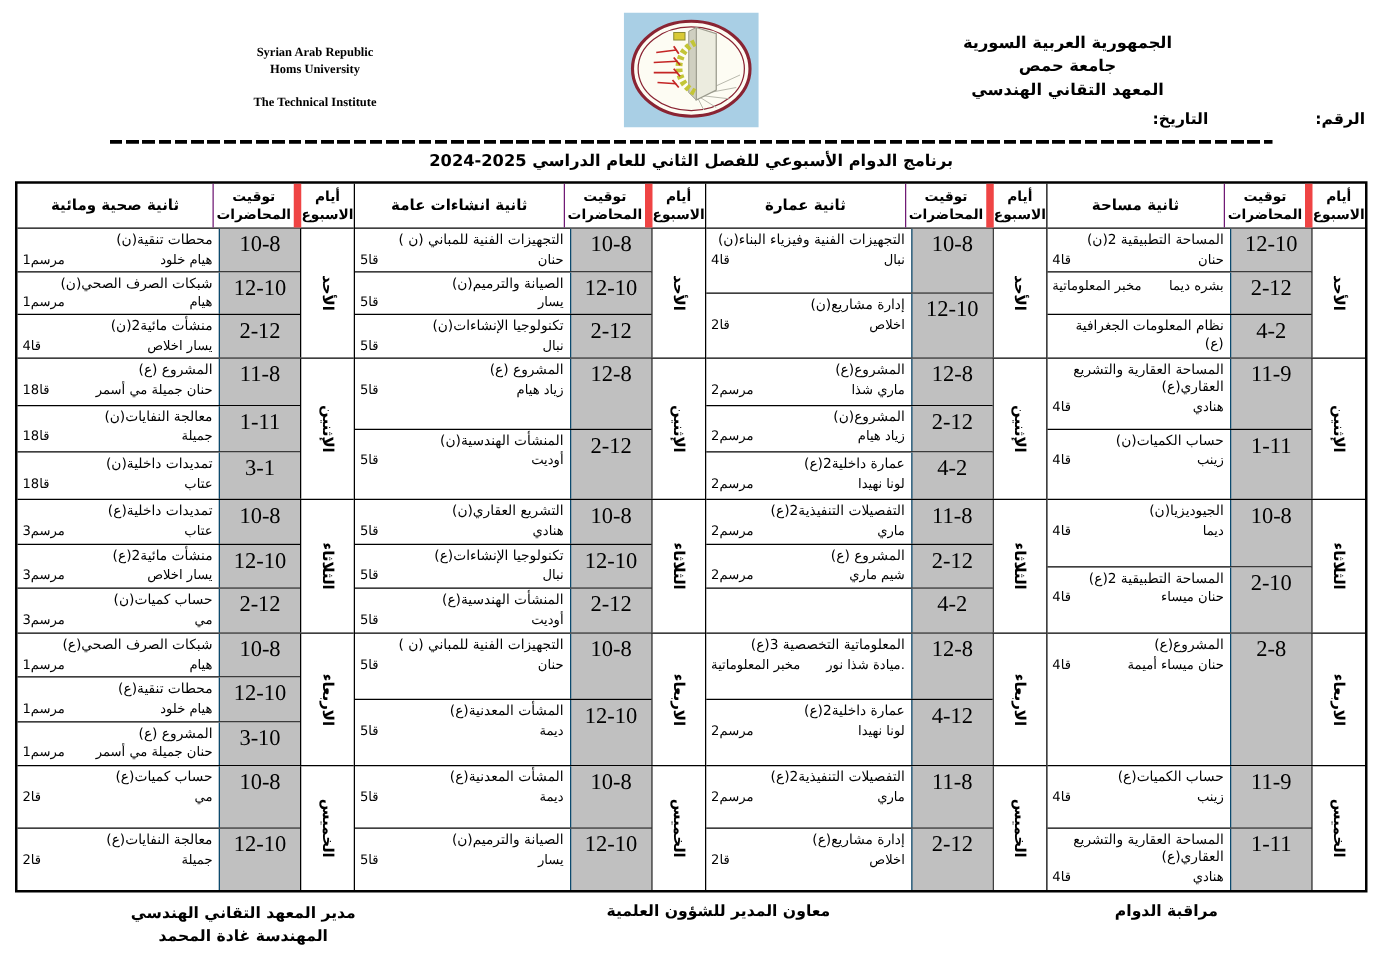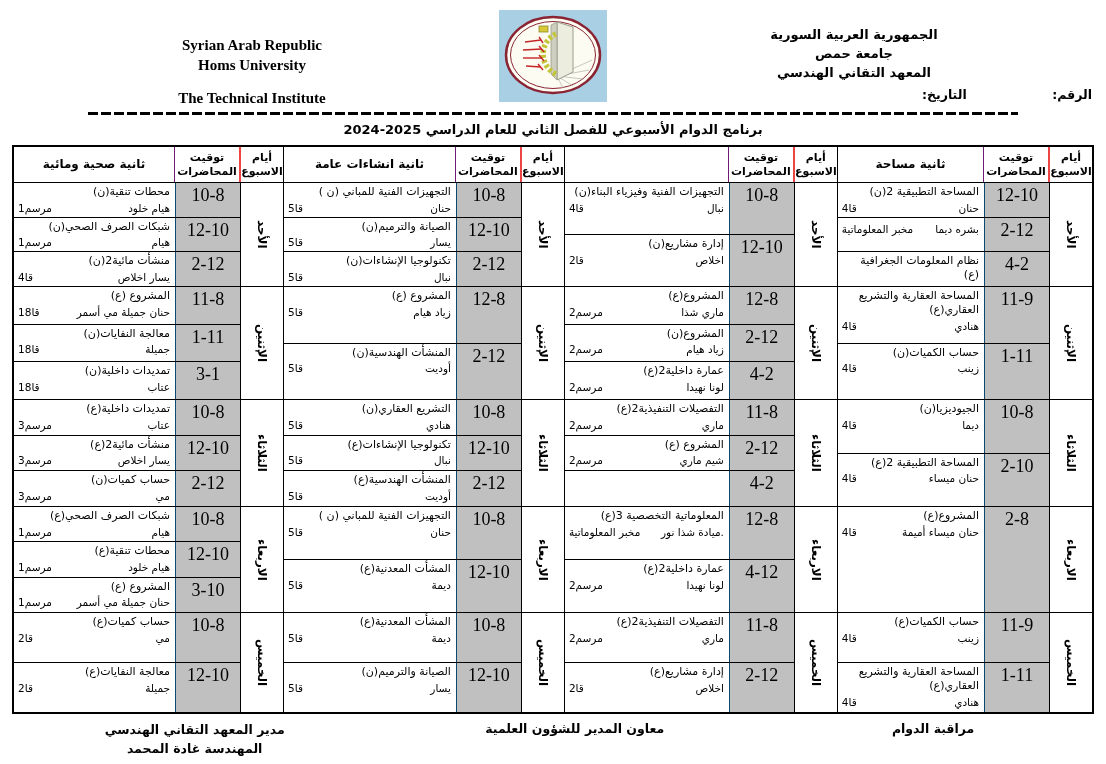--- a/index.html
+++ b/index.html
@@ -7,40 +7,40 @@
     width:1106px;height:764px;background:#fff;overflow:hidden;
     font-family:"DejaVu Sans",sans-serif;color:#000;direction:rtl;
   }
   .page{padding:6px 10px;}
 
   
   .top{display:flex;height:102px;}
   .ar-block{flex:1;text-align:center;font-weight:bold;font-size:13px;line-height:1.45;padding-top:20px;}
   .num-row{display:flex;justify-content:space-between;width:170px;margin-top:3px;margin-right:4px;font-size:12.5px;}
   .logo-block{width:118px;display:flex;justify-content:center;align-items:flex-start;padding-top:4px;}
-  .en-block{flex:1;text-align:center;font-family:"Liberation Serif","DejaVu Serif",serif;font-weight:bold;font-size:15px;line-height:1.3;padding-top:30px;}
+  .en-block{flex:1;text-align:center;font-family:"Liberation Serif","DejaVu Serif",serif;font-weight:bold;font-size:10px;line-height:1.3;padding-top:30px;}
   .en-inst{margin-top:14px;}
 
   .rule{height:3px;margin:4px 78px 0 78px;
     background:repeating-linear-gradient(90deg,#000 0 10px,rgba(0,0,0,0) 10px 13px);}
   .doc-title{text-align:center;font-weight:bold;font-size:13px;margin:7px 0 8px;}
 
   
   .schedule{margin:0 2px;border:2px solid #000;display:flex;background:#fff;}
   .group{display:flex;flex-direction:column;min-width:0;}
   .group:not(:last-child){border-left:1.5px solid #000;}
   .g-surveying{flex:257 0 0;}
   .g-architecture{flex:275 0 0;}
   .g-construction{flex:283 0 0;}
   .g-sanitary{flex:272 0 0;}
 
   .g-header{display:flex;height:35px;border-bottom:1px solid #000;}
   .hcell{display:flex;align-items:center;justify-content:center;text-align:center;
          font-weight:bold;font-size:11px;line-height:1.2;}
-  .day-h{width:42px;border-left:2px solid #ef4444;}
+  .day-h{width:42px;border-left:6px solid #ef4444;}
   .time-h{width:64px;border-left:1px solid #701a75;}
   .subj-h{flex:1;font-size:12px;}
 
   .band{display:flex;min-height:0;}
   .band + .band{border-top:1px solid #000;}
   .b0{height:103px}.b1{height:112px}.b2{height:106px}.b3{height:105px}.b4{height:99px}
 
   .day-cell{width:42px;border-left:1px solid #000;display:flex;align-items:center;justify-content:center;}
   .day-text{writing-mode:vertical-rl;font-weight:bold;font-size:12px;}
 
@@ -255,20 +255,21 @@
                 </div>
               </div>
             </div>
           </div>
         </div>
       </div>
       <div class="group g-architecture">
         <div class="g-header">
           <div class="hcell day-h">أيام الاسبوع</div>
           <div class="hcell time-h">توقيت المحاضرات</div>
+          <div class="hcell subj-h">ثانية عمارة</div>
         </div>
         <div class="band b0">
           <div class="day-cell">
             <span class="day-text">الأحد</span>
           </div>
           <div class="rows">
             <div class="row">
               <div class="time-cell">10-8</div>
               <div class="subj-cell">
                 <div class="subj-title">التجهيزات الفنية وفيزياء البناء(ن)</div>

